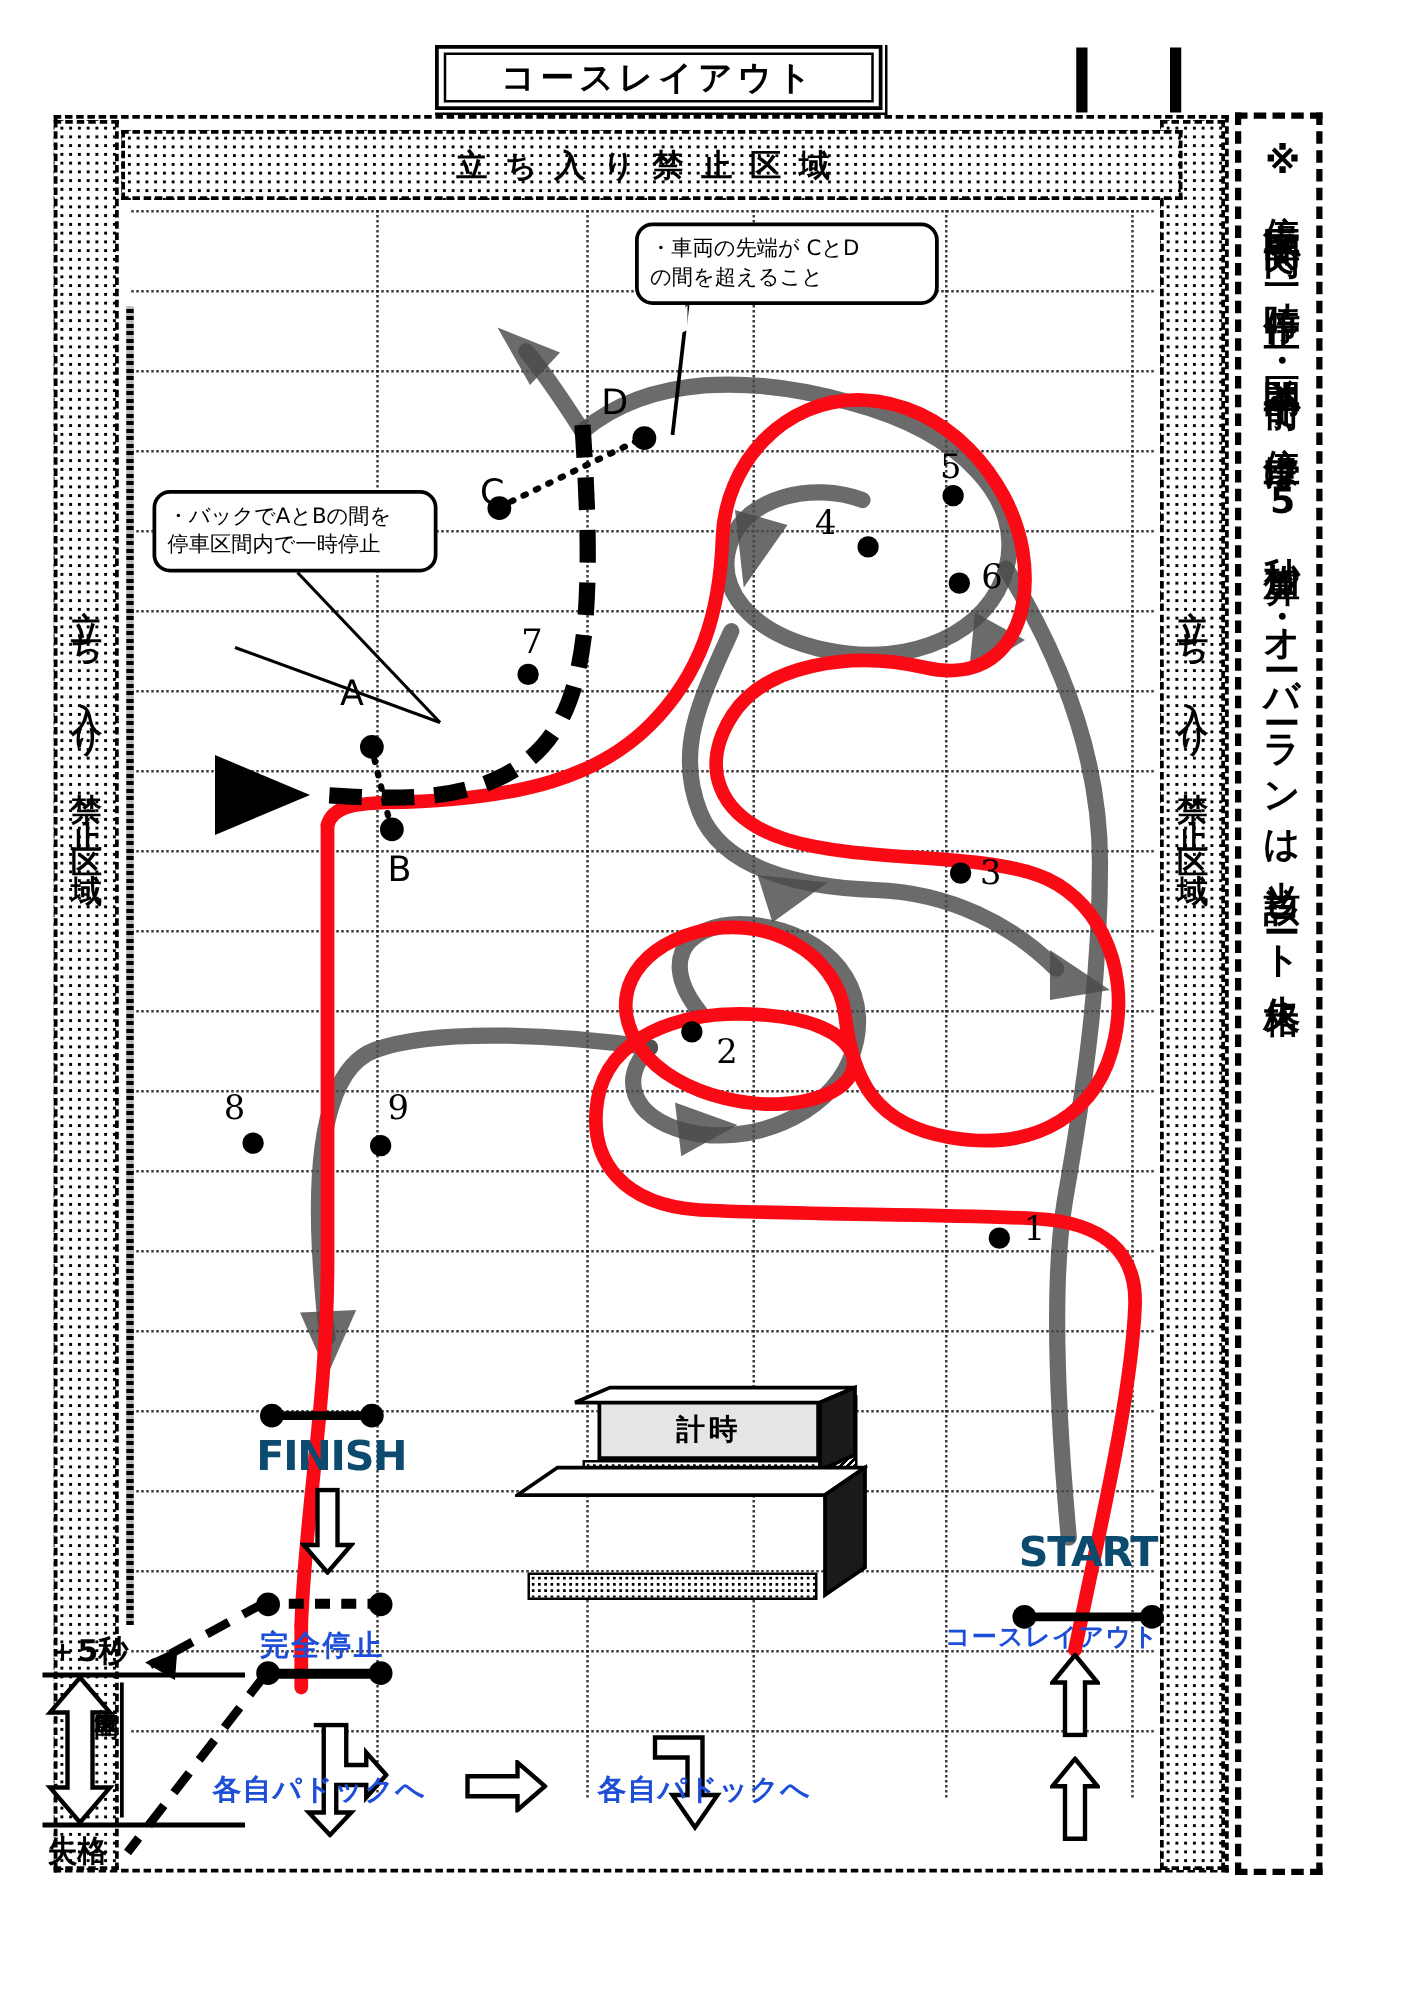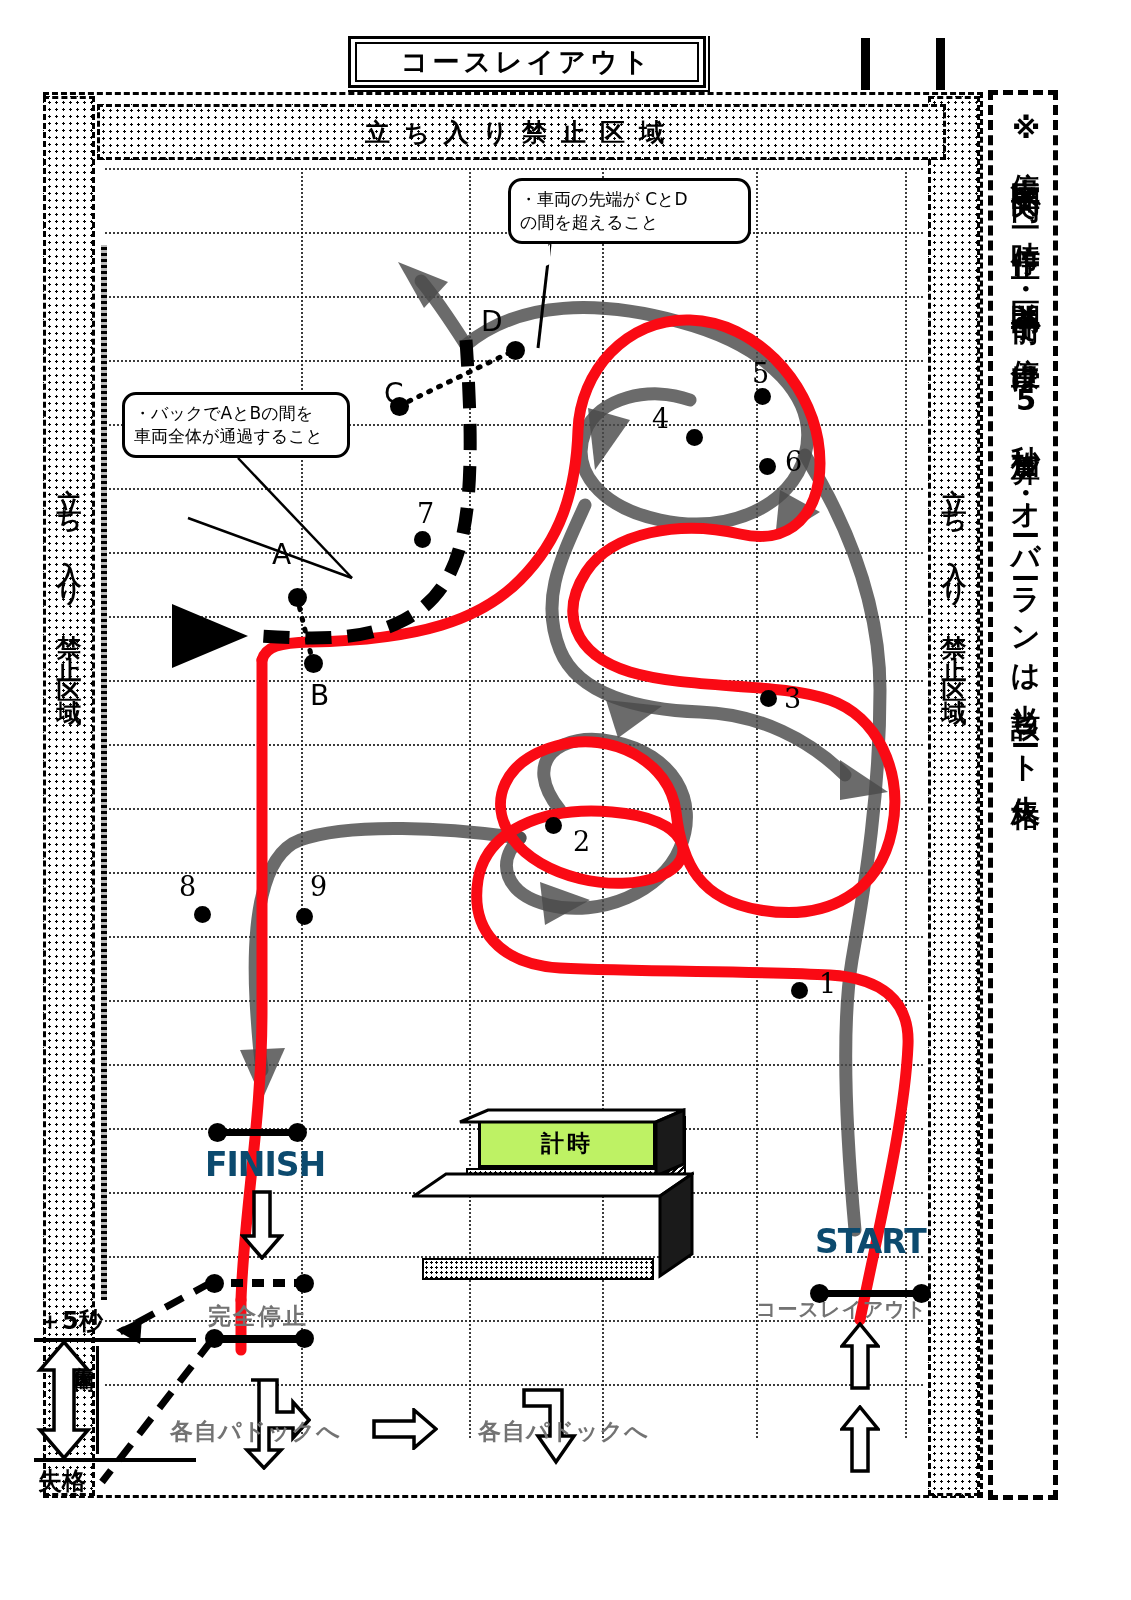--- a/index.html
+++ b/index.html
@@ -76,34 +76,34 @@
 
   
   .callout{background:#fff;border:3px solid #000;border-radius:14px;
      font-family:"DejaVu Sans",sans-serif;font-size:17px;line-height:1.35;
      color:#000;padding:7px 9px;box-sizing:border-box;}
   .callout-tail{position:absolute;}
 
   
   .bld{position:absolute;}
   .bld .face{position:absolute;left:0;top:0;right:0;bottom:0;border:3px solid #000;
-     background:#bef264;display:flex;align-items:center;justify-content:center;
+     background:#e5e5e5;display:flex;align-items:center;justify-content:center;
      font-family:"DejaVu Sans",sans-serif;font-weight:bold;color:#000;margin-left:20px;}
   .bld .side{position:absolute;background:#111;}
   .bld .base{position:absolute;background-color:#fff;
      background-image:radial-gradient(#000 1.1px,transparent 1.2px);
      background-size:5px 5px;border:2px solid #000;}
 
   
   .sfline{position:absolute;height:7px;background:#000;}
   .sfdot{position:absolute;width:19px;height:19px;border-radius:50%;background:#000;}
   .sftext{position:absolute;font-family:"DejaVu Sans",sans-serif;font-weight:bold;
      font-size:33px;color:#0c4a6e;letter-spacing:-1px;}
   .jtext{position:absolute;font-family:"DejaVu Sans",sans-serif;font-weight:bold;
-     color:#737373;}
+     color:#1d4ed8;}
 
   
   .harrow svg{display:block;}
   .harrow path{fill:#fff;stroke:#000;stroke-width:3.5;stroke-linejoin:miter;}
 
   
   #plus5{left:38px;top:1305px;font-size:24px;font-weight:bold;
      font-family:"DejaVu Sans",sans-serif;color:#000;}
   #dq{left:38px;top:1465px;font-size:24px;font-weight:bold;
      font-family:"DejaVu Sans",sans-serif;color:#000;}
@@ -239,21 +239,21 @@
     <span style="white-space:pre-line">・車両の先端が CとD
 の間を超えること</span>
   </div>
   <svg class="abs callout-tail" style="left:490px;top:238px;width:120px;height:120px" viewBox="0 0 120 120">
     <path d="M60 6 L 48 110" stroke="#000" stroke-width="3" fill="none"></path>
     <path d="M60 6 L 30 40 L 60 26 Z" fill="#fff" stroke="#fff" stroke-width="0"></path>
   </svg>
 
   <div class="abs callout" style="left:122px;top:392px;width:228px;height:66px;">
     <span style="white-space:pre-line">・バックでAとBの間を
-車両全体が通過すること</span>
+停車区間内で一時停止</span>
   </div>
   <svg class="abs callout-tail" style="left:180px;top:450px;width:200px;height:140px" viewBox="0 0 200 140">
     <path d="M58 8 L 172 128" stroke="#000" stroke-width="2.5" fill="none"></path>
     <path d="M8 68 L 172 128" stroke="#000" stroke-width="2.5" fill="none"></path>
   </svg>
 
   <div class="abs cone" style="left:288px;top:588px;width:19px;height:19px"></div>
   <div class="abs gate-lbl" style="left:272px;top:538px">A</div>
   <div class="abs cone" style="left:304px;top:654px;width:19px;height:19px"></div>
   <div class="abs gate-lbl" style="left:310px;top:679px">B</div>

